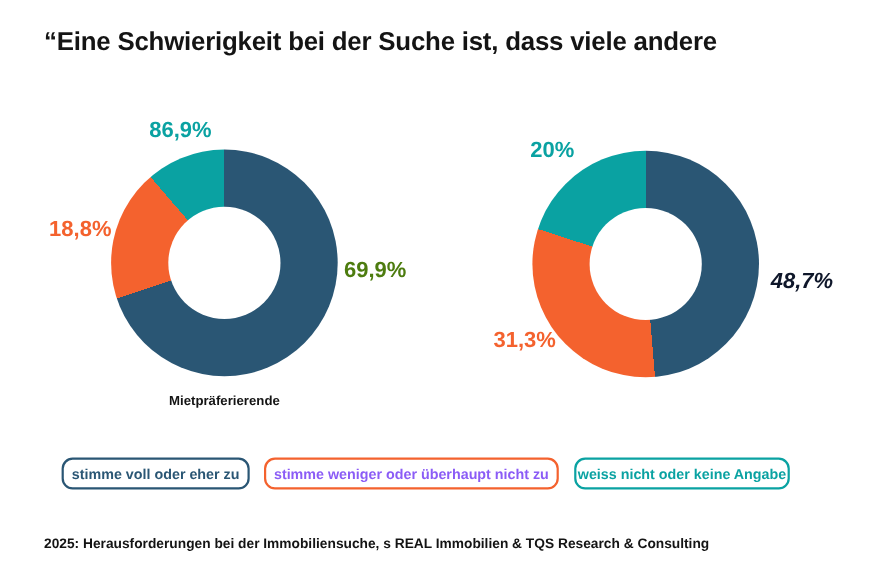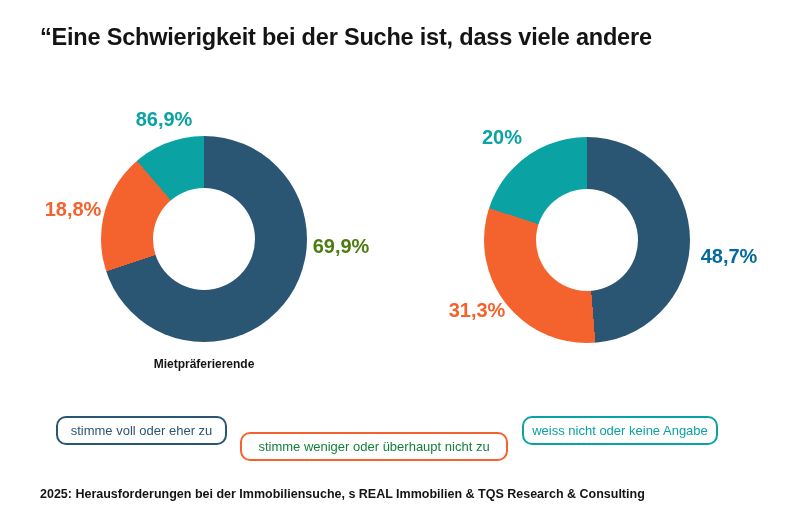--- a/index.html
+++ b/index.html
@@ -24,21 +24,21 @@
     font-size:20px;font-weight:800;white-space:nowrap;
   }
   .chart-label{
     position:absolute;transform:translate(-50%,-50%);
     font-size:12px;font-weight:800;color:#141414;white-space:nowrap;
   }
   .pill{
     position:absolute;top:416px;height:29px;box-sizing:border-box;
     border:2px solid #999;border-radius:10px;background:#ffffff;
     display:flex;align-items:center;justify-content:center;
-    font-size:13px;font-weight:400;white-space:nowrap;cursor:pointer;
+    font-size:13px;font-weight:700;white-space:nowrap;cursor:pointer;
   }
   .pill-1{left:56px;width:171px;}
   .pill-2{left:240px;width:268px;}
   .pill-3{left:522px;width:196px;}
   .footer{
     position:absolute;left:40px;top:487px;
     font-size:12.5px;font-weight:700;color:#141414;white-space:nowrap;
   }
 </style>
 </head>
@@ -54,23 +54,23 @@
     <div class="hole"></div>
   </div>
   <div class="pct" style="left: 341px; top: 246px; color: #4d7c0f;">69,9%</div>
   <div class="pct" style="left: 73px; top: 209px; color: rgb(244, 98, 46);">18,8%</div>
   <div class="pct" style="left: 164px; top: 119px; color: rgb(10, 162, 162);">86,9%</div>
   <div class="chart-label" style="left:204px;top:364px;">Mietpräferierende</div>
 
   <div class="donut donut-right" style="background: conic-gradient(rgb(42, 86, 116) 0deg, rgb(42, 86, 116) 175.32deg, rgb(244, 98, 46) 175.32deg, rgb(244, 98, 46) 288deg, rgb(10, 162, 162) 288deg, rgb(10, 162, 162) 360deg);">
     <div class="hole"></div>
   </div>
-  <div class="pct" style="left: 729px; top: 256px; color: #0369a1;">48,7%</div>
+  <div class="pct" style="left: 729px; top: 256px; color: #0f172a; font-style: italic;">48,7%</div>
   <div class="pct" style="left: 477px; top: 310px; color: rgb(244, 98, 46);">31,3%</div>
   <div class="pct" style="left: 502px; top: 137px; color: rgb(10, 162, 162);">20%</div>
 
   <div class="pill pill-1" style="color: rgb(42, 86, 116); border-color: rgb(42, 86, 116);">stimme voll oder eher zu</div>
-  <div class="pill pill-2" style="color: #15803d; border-color: rgb(244, 98, 46); margin-top: 16px;">stimme weniger oder überhaupt nicht zu</div>
+  <div class="pill pill-2" style="color: #8b5cf6; border-color: rgb(244, 98, 46);">stimme weniger oder überhaupt nicht zu</div>
   <div class="pill pill-3" style="color: rgb(10, 162, 162); border-color: rgb(10, 162, 162);">weiss nicht oder keine Angabe</div>
 
   <div class="footer">2025: Herausforderungen bei der Immobiliensuche, s REAL Immobilien &amp; TQS Research &amp; Consulting</div>
 
 </div>
 
 </body></html>

